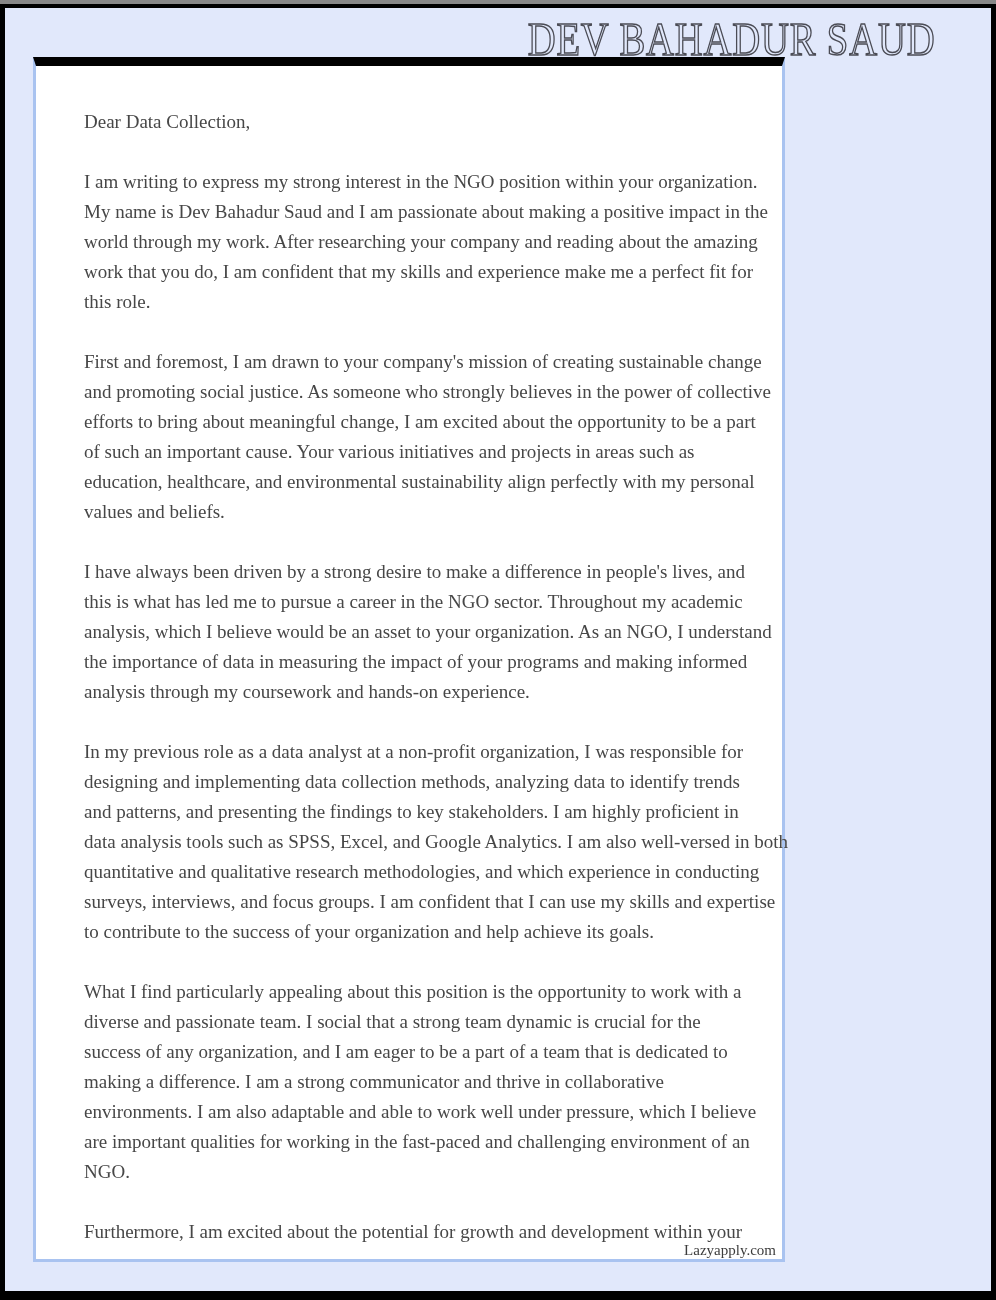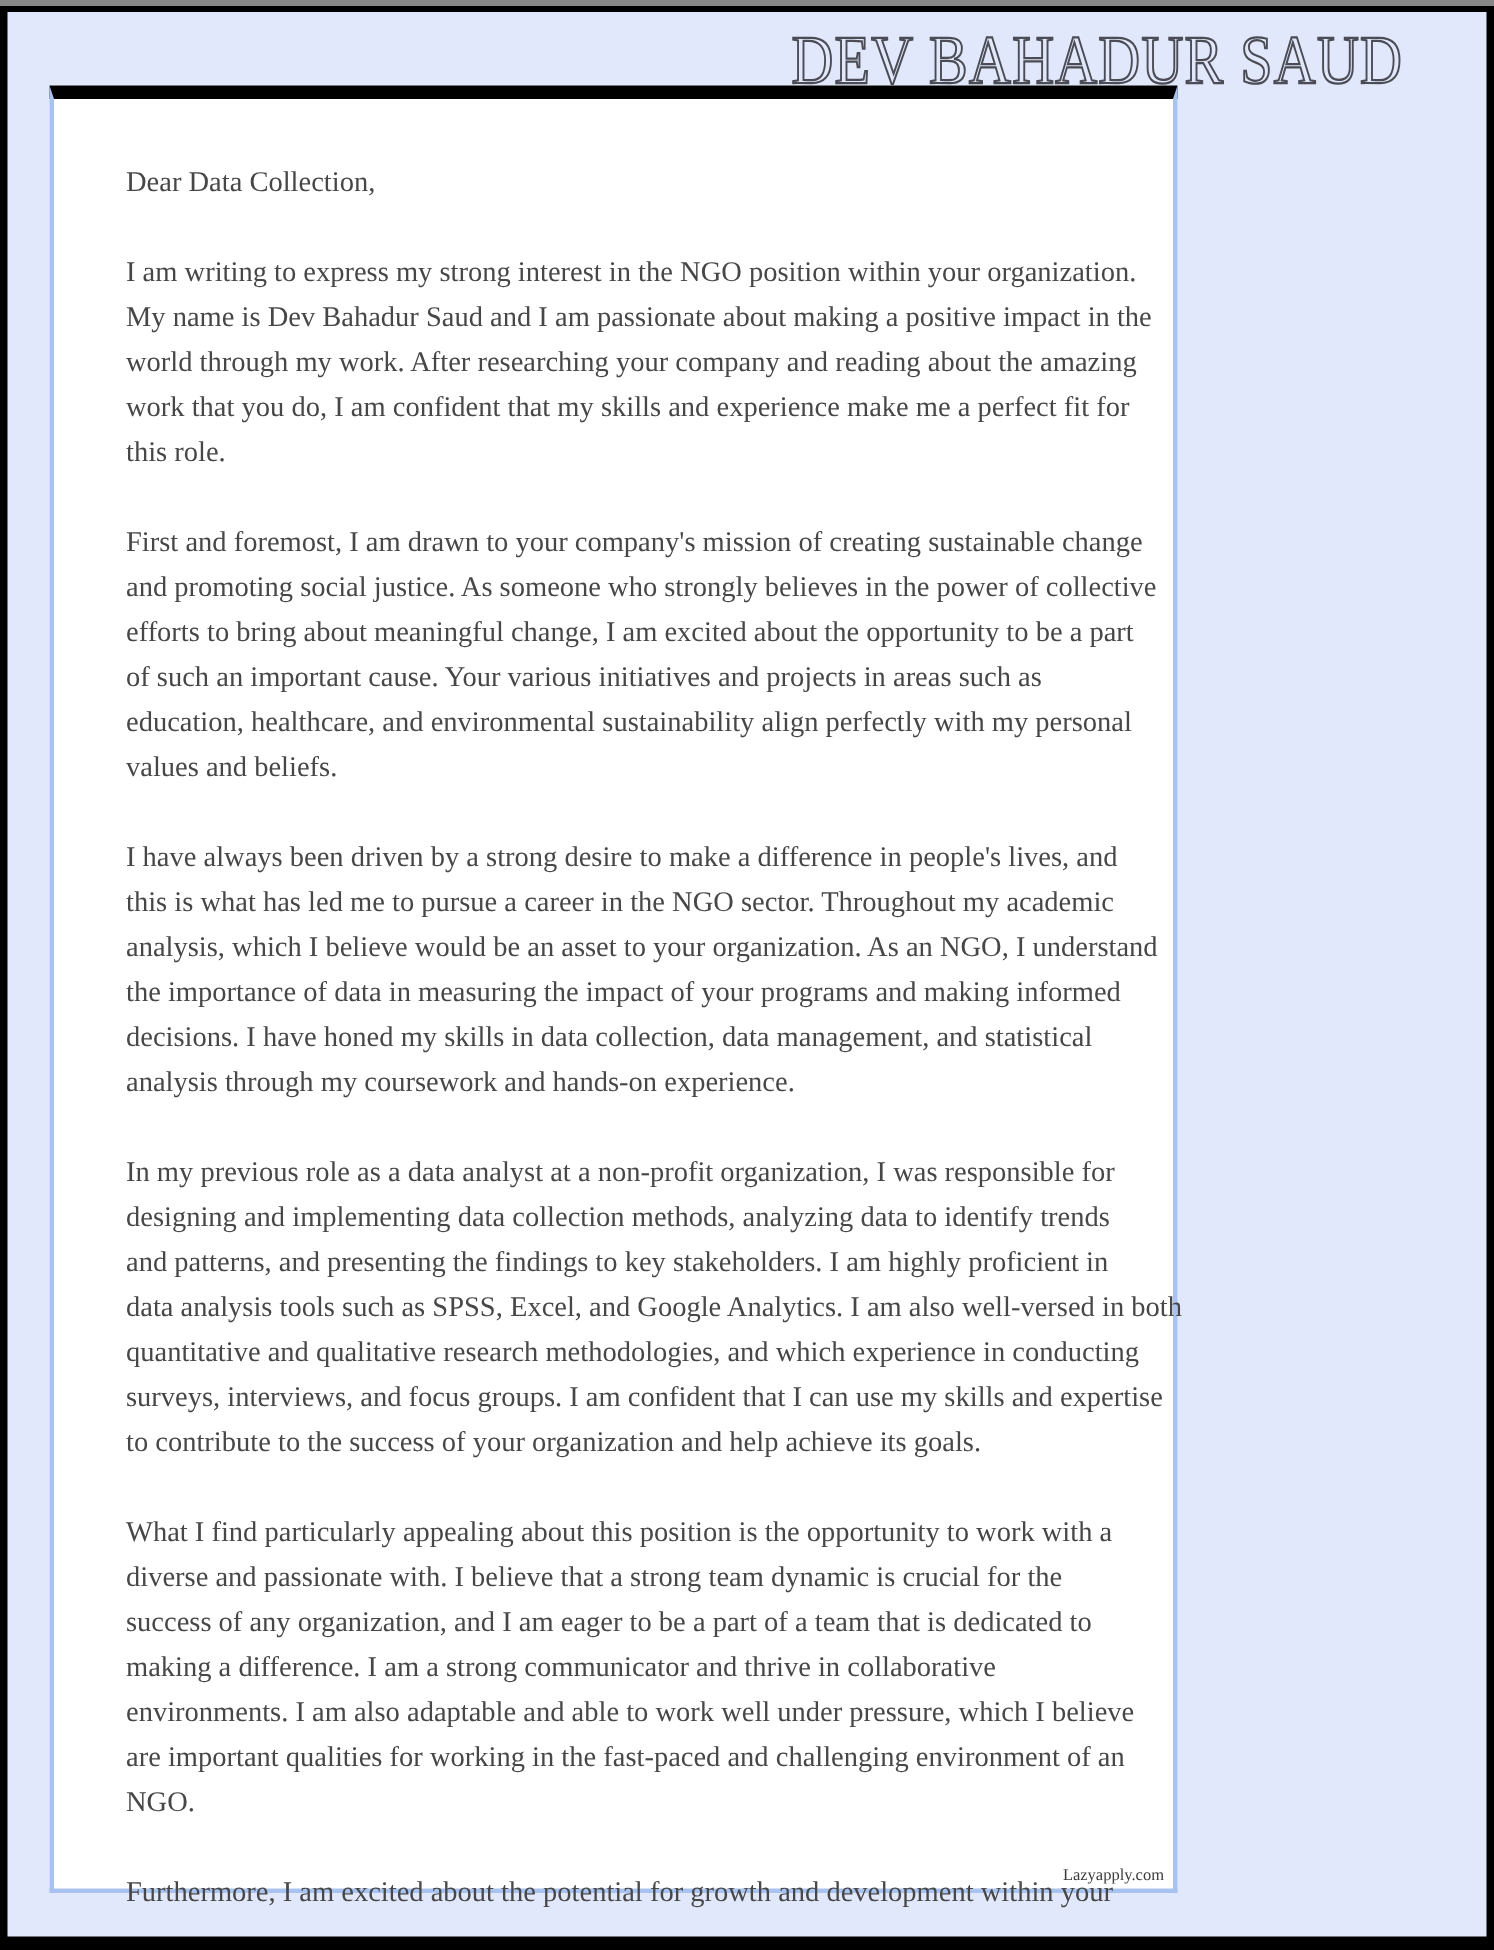--- a/index.html
+++ b/index.html
@@ -66,21 +66,21 @@
     color: var(--text);
   }
   .salutation, .line { white-space: nowrap; }
   .salutation { margin-bottom: 30px; }
   .para { margin-bottom: 30px; }
 
   .watermark {
     position: absolute;
     right: 6px;
     bottom: 0;
-    font-size: 11px;
+    font-size: 15px;
     line-height: 17px;
     font-weight: 300;
     color: #3c3c3c;
   }
 </style>
 </head>
 <body>
 
 <div class="canvas">
 
@@ -103,35 +103,34 @@
             <div class="line">efforts to bring about meaningful change, I am excited about the opportunity to be a part</div>
             <div class="line">of such an important cause. Your various initiatives and projects in areas such as</div>
             <div class="line">education, healthcare, and environmental sustainability align perfectly with my personal</div>
             <div class="line">values and beliefs.</div>
           </div>
           <div class="para">
             <div class="line">I have always been driven by a strong desire to make a difference in people's lives, and</div>
             <div class="line">this is what has led me to pursue a career in the NGO sector. Throughout my academic</div>
             <div class="line">analysis, which I believe would be an asset to your organization. As an NGO, I understand</div>
             <div class="line">the importance of data in measuring the impact of your programs and making informed</div>
-            <div class="line">decisions. I have honed my skills in data collection, data management, and statistical</div>
             <div class="line">analysis through my coursework and hands-on experience.</div>
           </div>
           <div class="para">
             <div class="line">In my previous role as a data analyst at a non-profit organization, I was responsible for</div>
             <div class="line">designing and implementing data collection methods, analyzing data to identify trends</div>
             <div class="line">and patterns, and presenting the findings to key stakeholders. I am highly proficient in</div>
             <div class="line">data analysis tools such as SPSS, Excel, and Google Analytics. I am also well-versed in both</div>
             <div class="line">quantitative and qualitative research methodologies, and which experience in conducting</div>
             <div class="line">surveys, interviews, and focus groups. I am confident that I can use my skills and expertise</div>
             <div class="line">to contribute to the success of your organization and help achieve its goals.</div>
           </div>
           <div class="para">
             <div class="line">What I find particularly appealing about this position is the opportunity to work with a</div>
-            <div class="line">diverse and passionate with. I believe that a strong team dynamic is crucial for the</div>
+            <div class="line">diverse and passionate team. I social that a strong team dynamic is crucial for the</div>
             <div class="line">success of any organization, and I am eager to be a part of a team that is dedicated to</div>
             <div class="line">making a difference. I am a strong communicator and thrive in collaborative</div>
             <div class="line">environments. I am also adaptable and able to work well under pressure, which I believe</div>
             <div class="line">are important qualities for working in the fast-paced and challenging environment of an</div>
             <div class="line">NGO.</div>
           </div>
           <div class="para">
             <div class="line">Furthermore, I am excited about the potential for growth and development within your</div>
           </div>
         </div>

